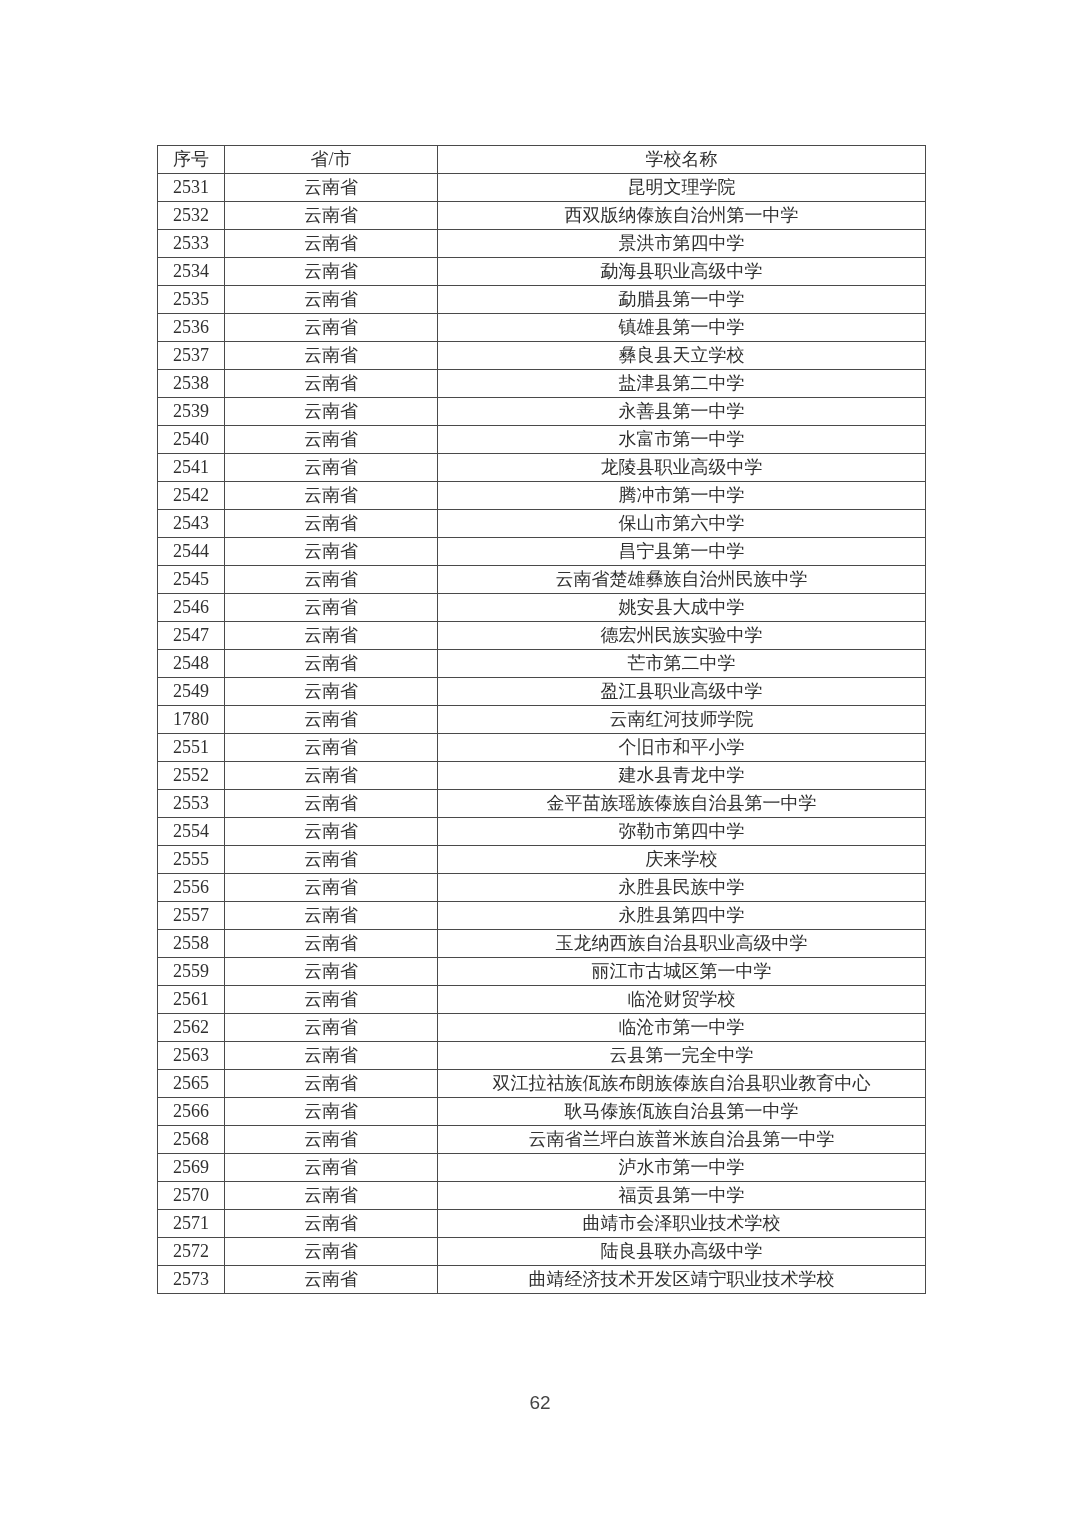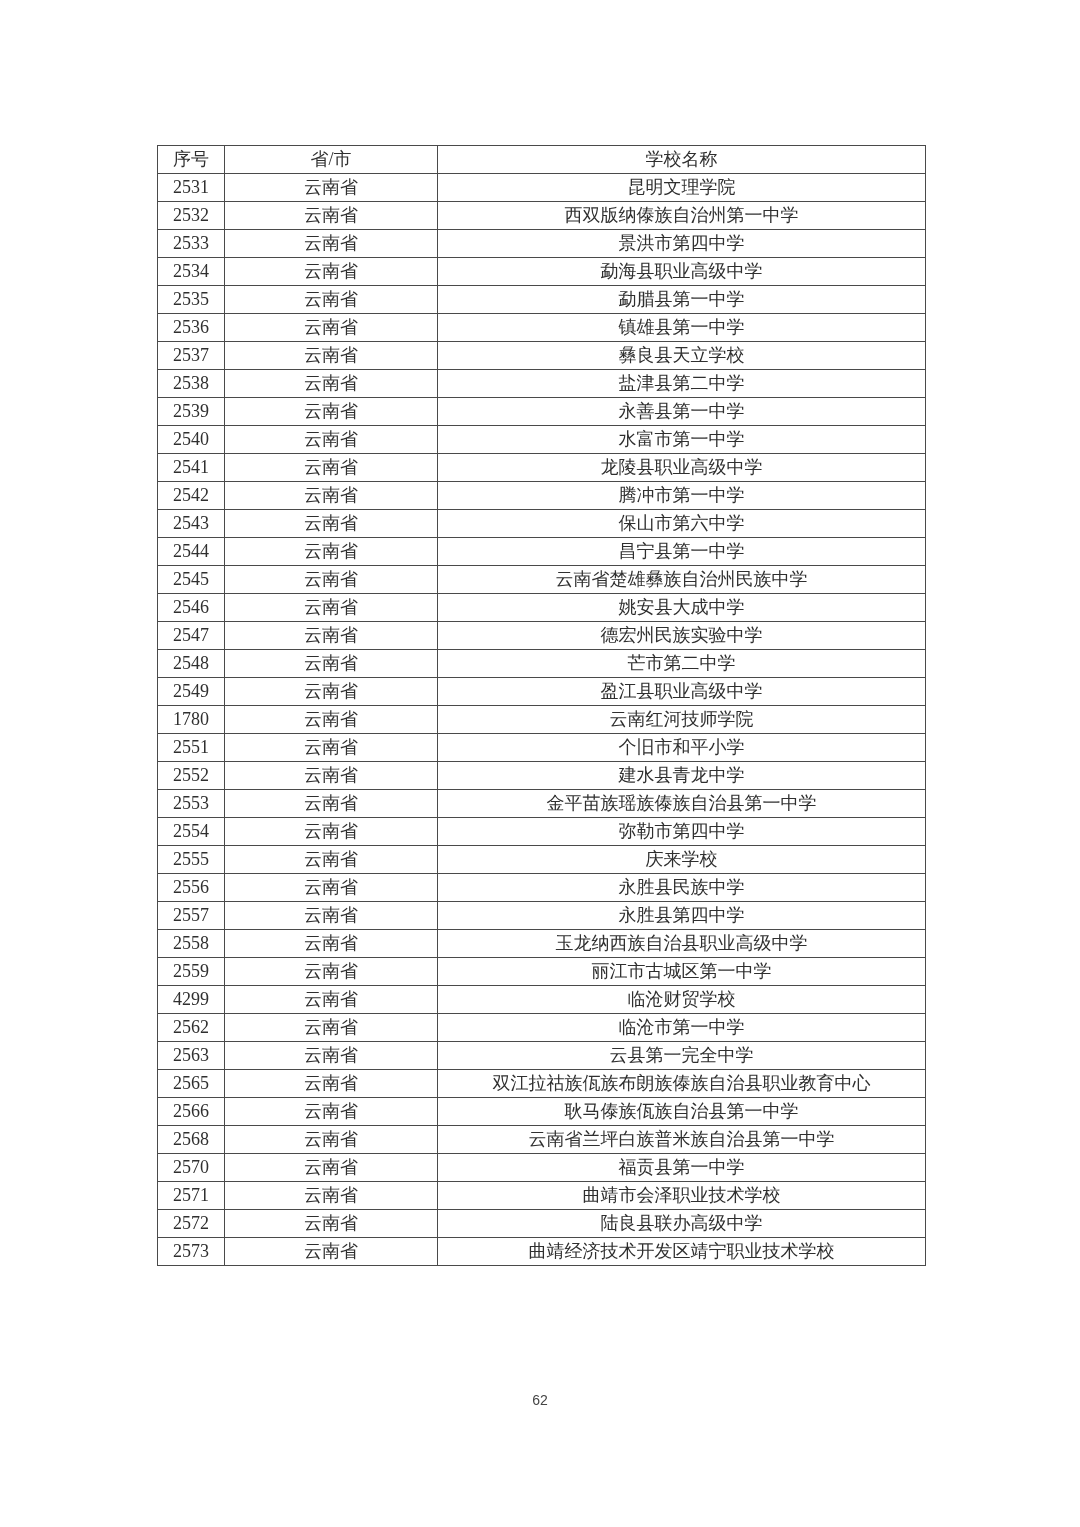--- a/index.html
+++ b/index.html
@@ -43,21 +43,21 @@
     line-height: 1.1;
     white-space: nowrap;
     overflow: hidden;
   }
   .page-number {
     position: absolute;
     top: 1392px;
     left: 0;
     width: 1080px;
     text-align: center;
-    font-size: 14px;
+    font-size: 19px;
     color: #454545;
     font-family: "Liberation Sans", "DejaVu Sans", sans-serif;
   }
 </style>
 </head>
 <body>
 
 <div class="page">
 
   <table class="school-table">
@@ -213,21 +213,21 @@
           <td>2558</td>
           <td>云南省</td>
           <td>玉龙纳西族自治县职业高级中学</td>
         </tr>
         <tr>
           <td>2559</td>
           <td>云南省</td>
           <td>丽江市古城区第一中学</td>
         </tr>
         <tr>
-          <td>4299</td>
+          <td>2561</td>
           <td>云南省</td>
           <td>临沧财贸学校</td>
         </tr>
         <tr>
           <td>2562</td>
           <td>云南省</td>
           <td>临沧市第一中学</td>
         </tr>
         <tr>
           <td>2563</td>
@@ -241,20 +241,25 @@
         </tr>
         <tr>
           <td>2566</td>
           <td>云南省</td>
           <td>耿马傣族佤族自治县第一中学</td>
         </tr>
         <tr>
           <td>2568</td>
           <td>云南省</td>
           <td>云南省兰坪白族普米族自治县第一中学</td>
+        </tr>
+        <tr>
+          <td>2569</td>
+          <td>云南省</td>
+          <td>泸水市第一中学</td>
         </tr>
         <tr>
           <td>2570</td>
           <td>云南省</td>
           <td>福贡县第一中学</td>
         </tr>
         <tr>
           <td>2571</td>
           <td>云南省</td>
           <td>曲靖市会泽职业技术学校</td>

